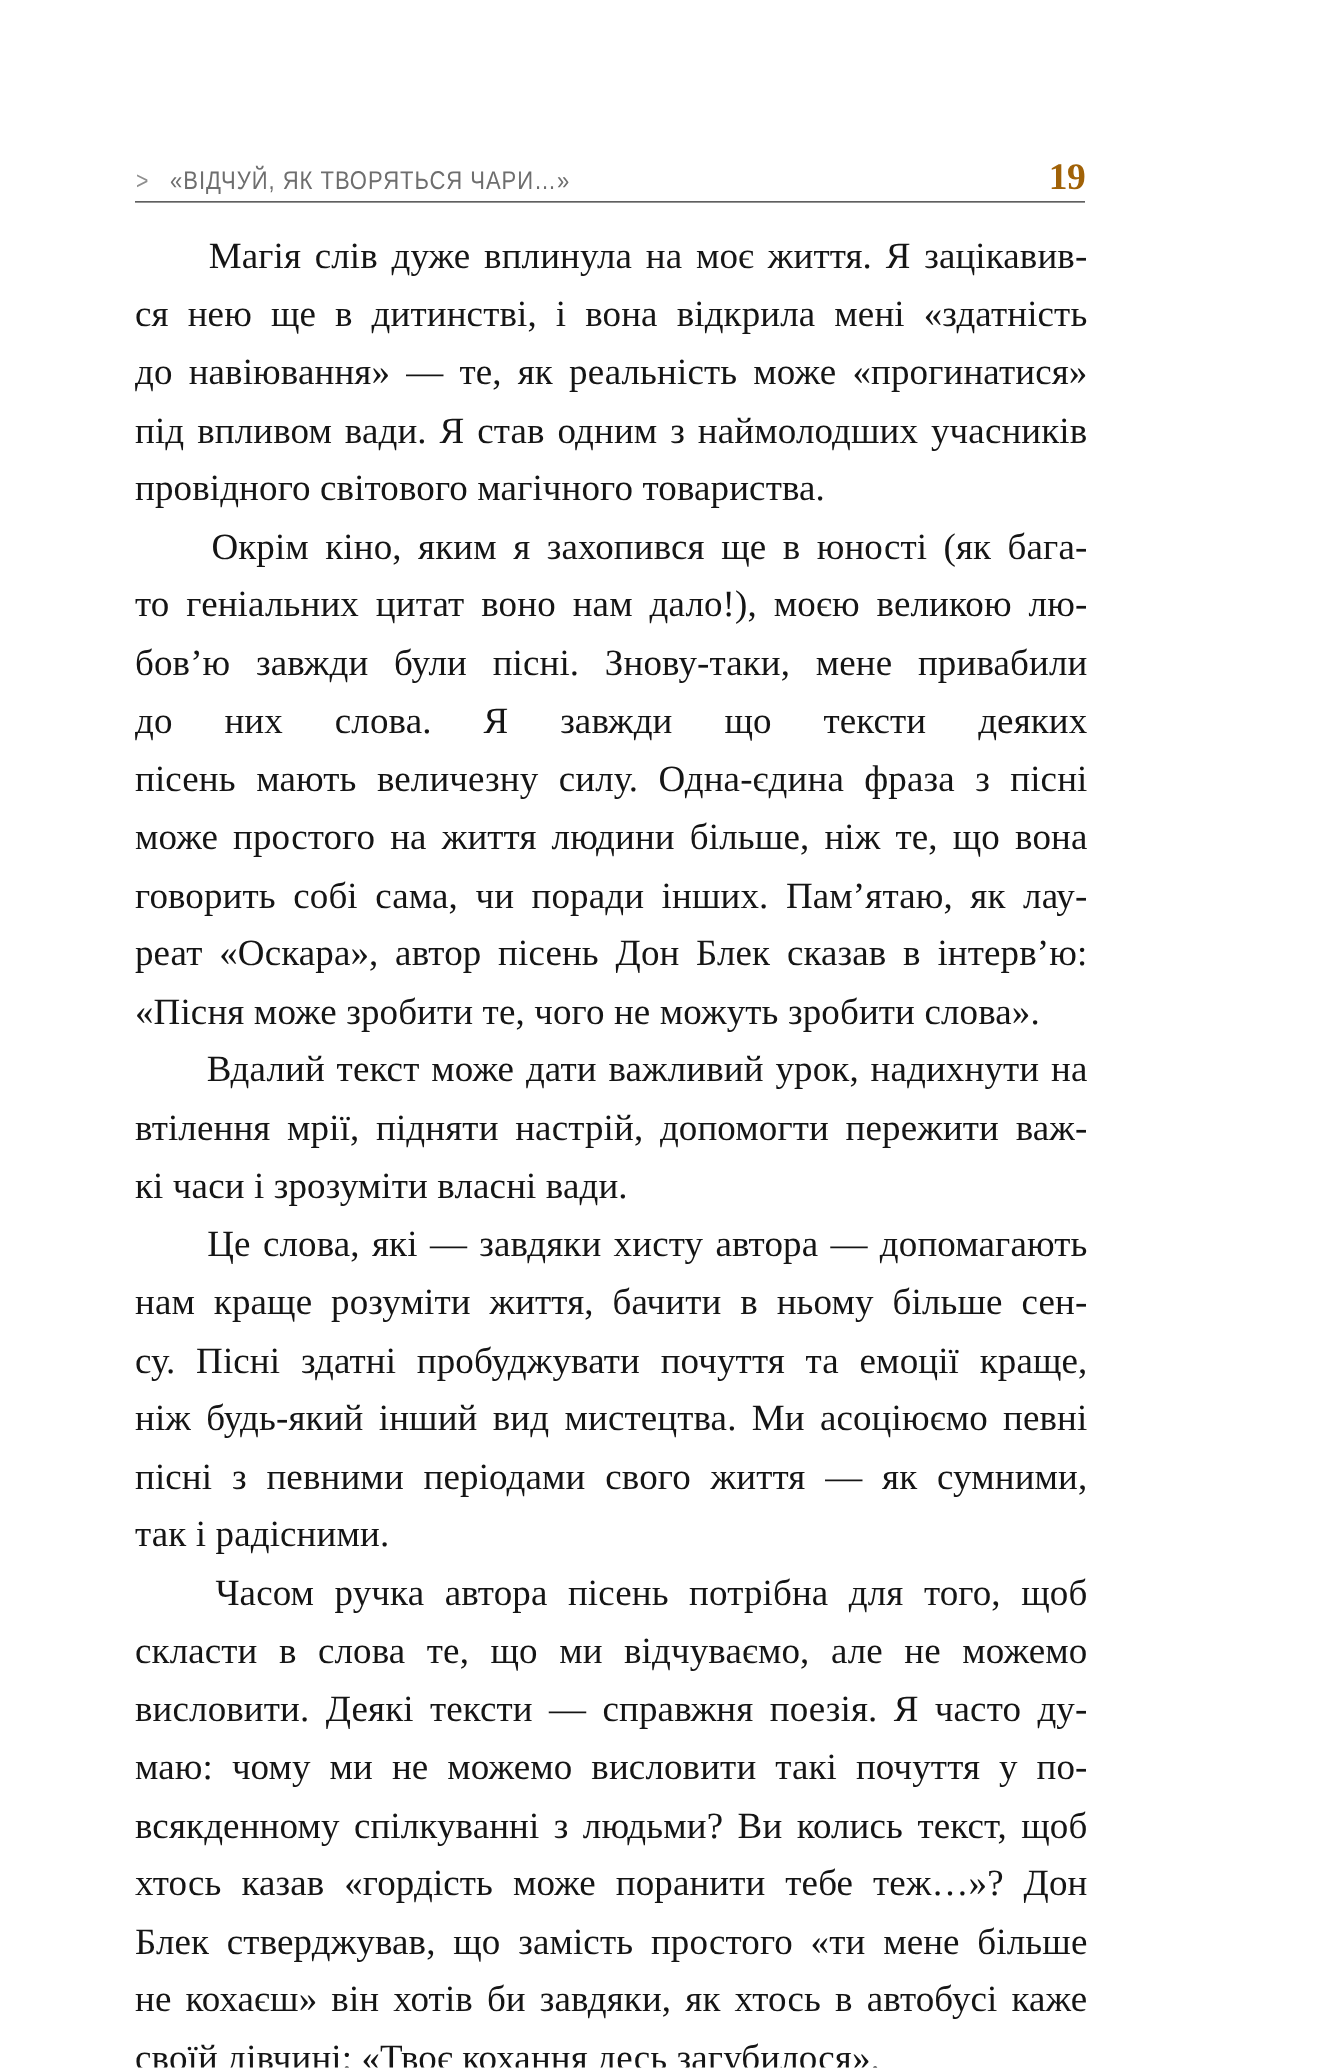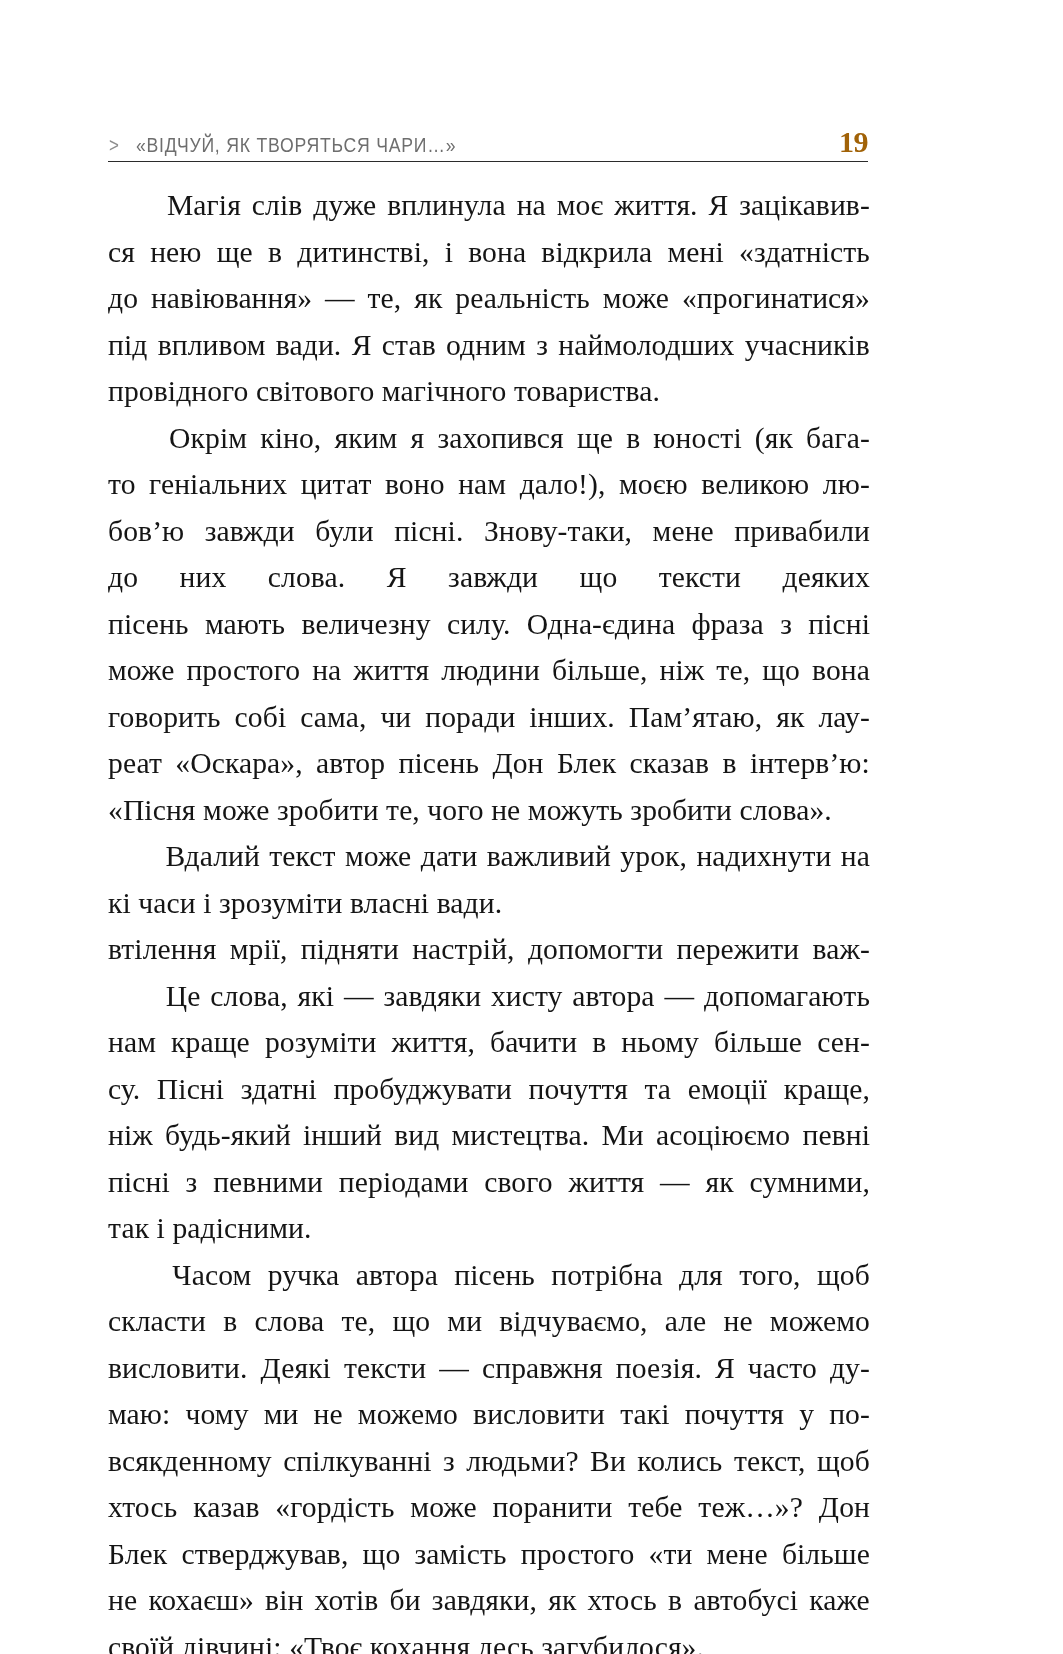--- a/index.html
+++ b/index.html
@@ -267,30 +267,30 @@
           <span class="indent"></span>
           <span>Вдалий</span>
           <span>текст</span>
           <span>може</span>
           <span>дати</span>
           <span>важливий</span>
           <span>урок,</span>
           <span>надихнути</span>
           <span>на</span>
         </span>
-      <span class="line"><span>кі часи і зрозуміти власні вади.</span></span>
       <span class="line j">
           <span>втілення</span>
           <span>мрії,</span>
           <span>підняти</span>
           <span>настрій,</span>
           <span>допомогти</span>
           <span>пережити</span>
           <span>важ-</span>
         </span>
+      <span class="line"><span>кі часи і зрозуміти власні вади.</span></span>
     </p>
 
     <p class="para">
       <span class="line j">
           <span class="indent"></span>
           <span>Це</span>
           <span>слова,</span>
           <span>які</span>
           <span>—</span>
           <span>завдяки</span>

